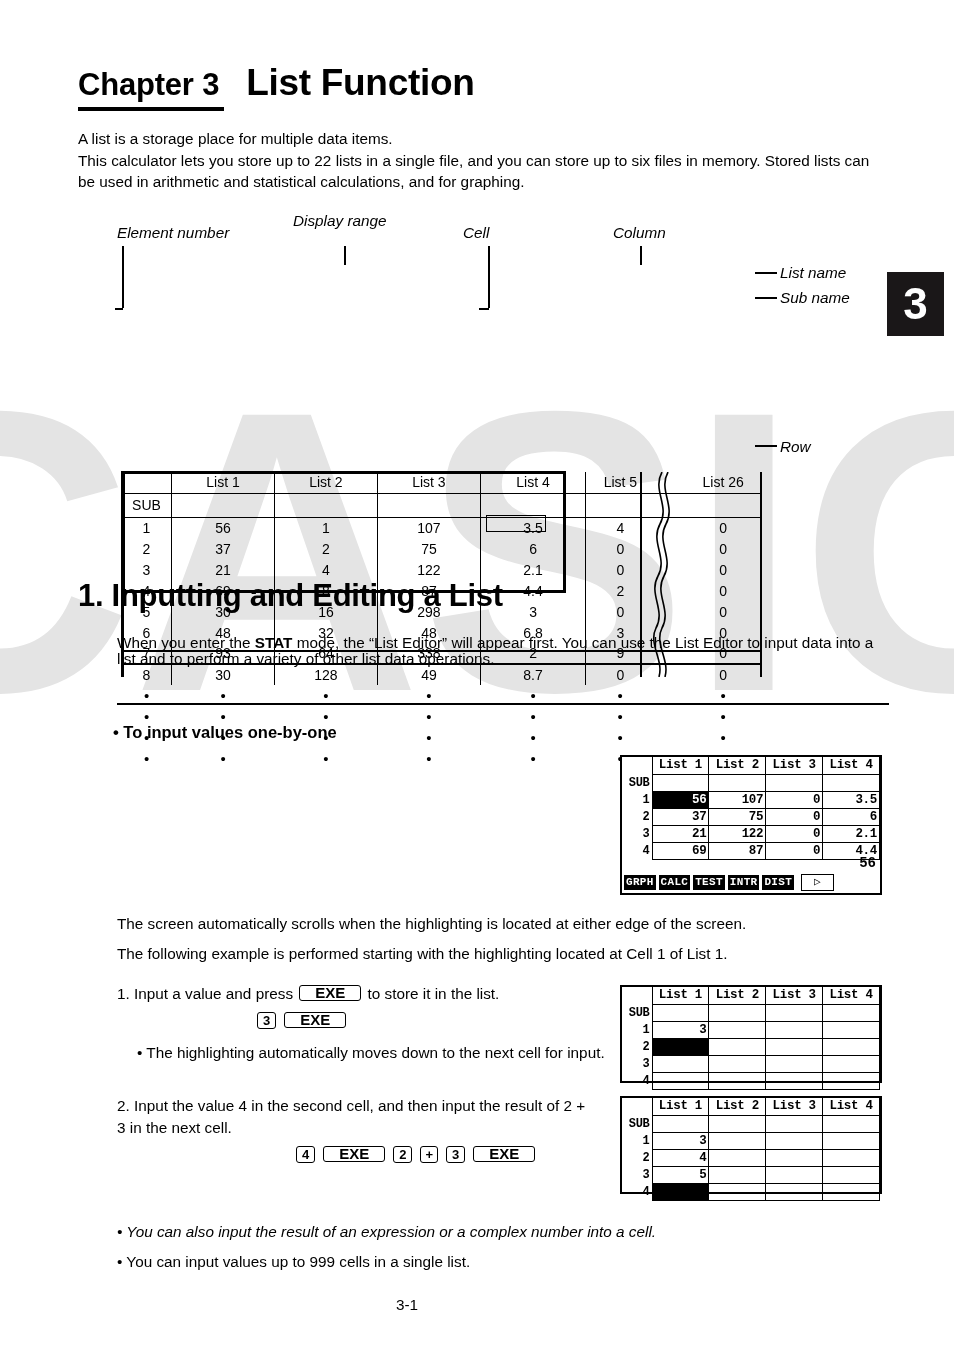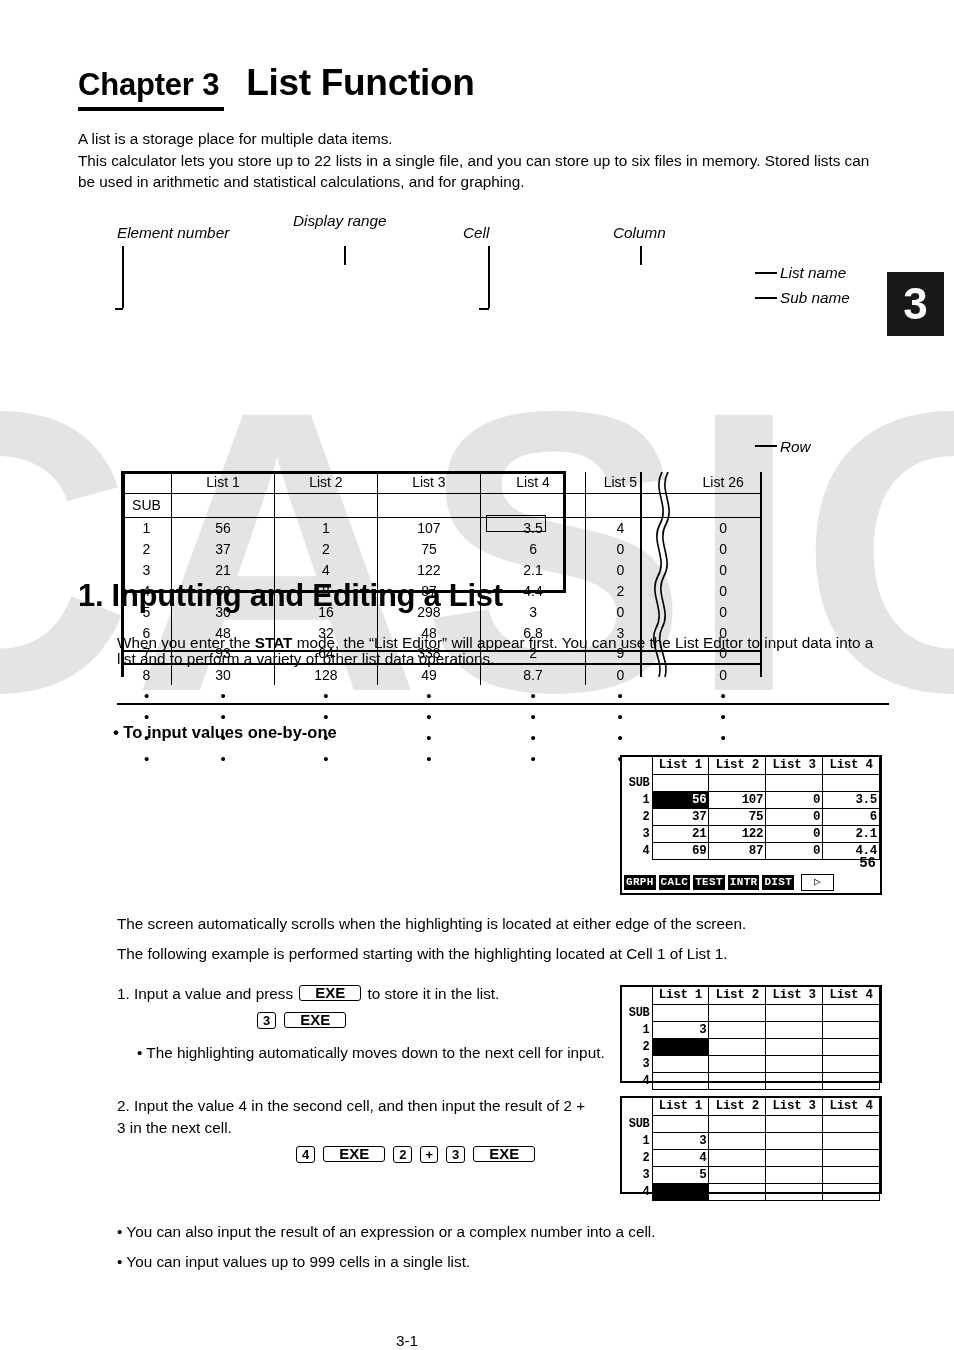--- a/index.html
+++ b/index.html
@@ -125,27 +125,26 @@
   }
   .para-b { position:absolute; left:117px; top:913px; width:775px; font-size:15.3px; line-height:22px; }
   .para-c { position:absolute; left:117px; top:943px; width:775px; font-size:15.3px; line-height:22px; }
 
   .step1 { position:absolute; left:117px; top:983px; width:500px; font-size:15.3px; line-height:22px; }
   .keys1 { position:absolute; left:255px; top:1012px; }
   .bullet1 { position:absolute; left:137px; top:1042px; width:480px; font-size:15.3px; line-height:22px; }
   .step2 { position:absolute; left:117px; top:1095px; width:480px; font-size:15.3px; line-height:22px; }
   .keys2 { position:absolute; left:255px; top:1146px;margin-left:39px; }
 
-  .bullet2 { position:absolute; left:117px; top:1221px; width:700px; font-size:15.3px; line-height:22px; }
+  .bullet2 { position:absolute; left:117px; top:1221px; width:700px; font-size:15.3px; line-height:22px;font-style:italic; }
   .bullet3 { position:absolute; left:117px; top:1251px; width:700px; font-size:15.3px; line-height:22px; }
 
   .pagenum {
     position:absolute; left:0; top:1296px; width:814px; text-align:center;
     font-size:15.3px;
-    margin-top:36px;
   }
 
   
   .key {
     display:inline-block; border:1.4px solid #000; border-radius:3px;
     padding:0px 15px; font-size:15px; font-weight:700; line-height:14px;
     vertical-align:1px; margin:0 2px; min-width:13px; text-align:center;
     font-family:"Liberation Sans", sans-serif;
   }
   .key.num { font-size:13px; padding:0px 5px; line-height:15px; }

